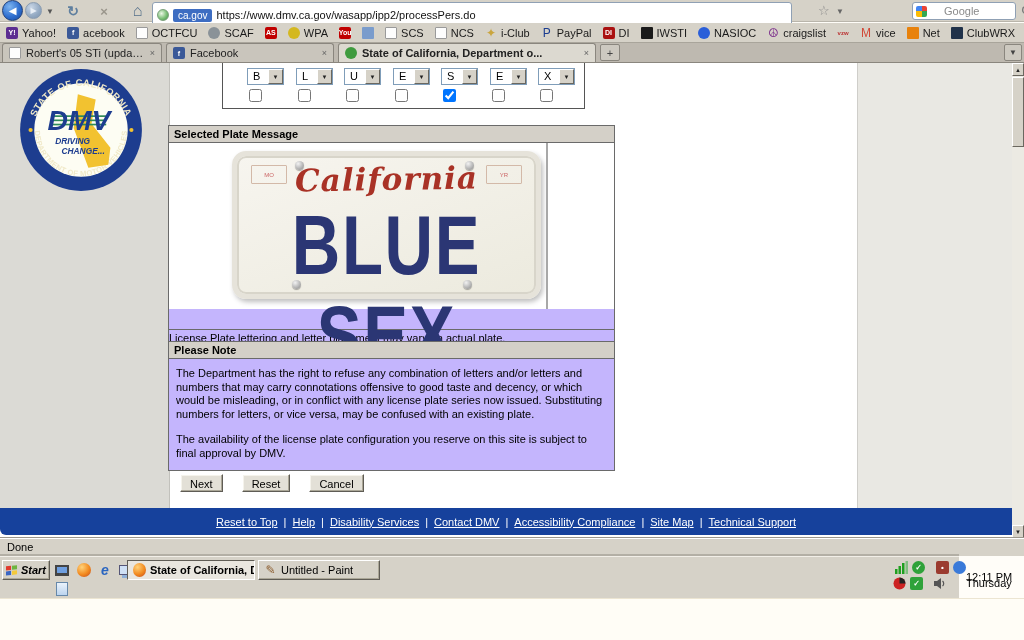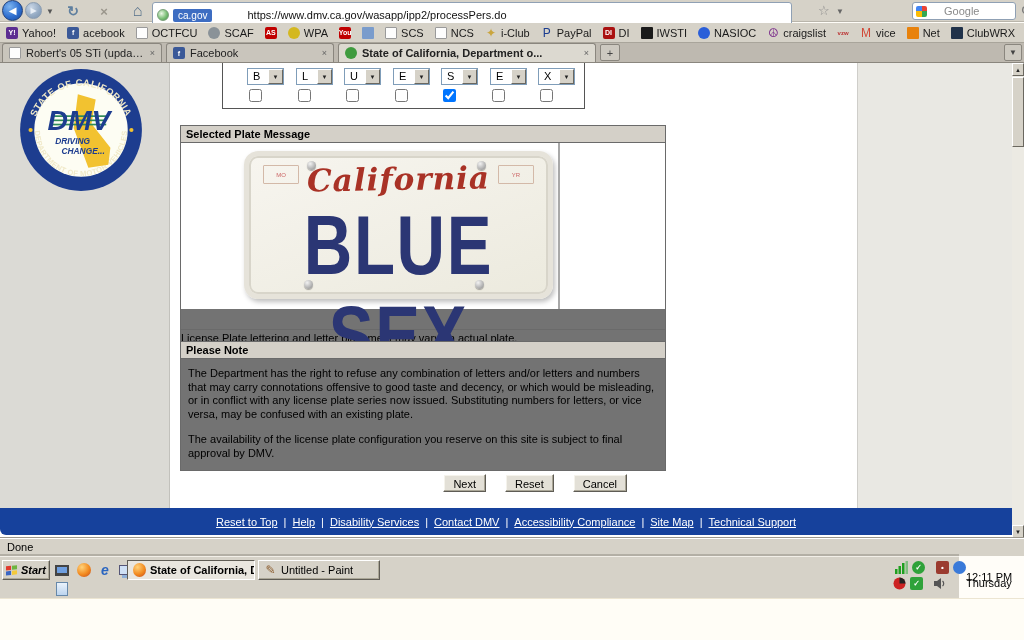--- a/index.html
+++ b/index.html
@@ -14,21 +14,21 @@
   .fwd-circle { left:25px; top:2px; width:17px; height:17px; border-radius:50%;
      background:radial-gradient(circle at 35% 30%, #c9d6e6, #93a9c2 60%, #7b93ad); border:1px solid #8b9cb0; font-size:8px; color:#e8eef5; }
   .nav-caret { left:45px; top:6px; width:10px; height:10px; color:#555; font-size:8px; }
   .glyphbtn { color:#5f7f9f; font-weight:bold; }
   .reload { left:64px; top:2px; width:18px; height:18px; font-size:14px; }
   .stopx  { left:95px; top:2px; width:18px; height:18px; font-size:13px; color:#9a968c; }
   .homeic { left:128px; top:1px; width:19px; height:19px; font-size:16px; color:#55708a; }
   .urlbar { position:absolute; left:152px; top:2px; width:640px; height:14px; background:#fff; border:1px solid #8fa0b4; border-radius:3px; display:flex; align-items:center; padding:12px 4px; gap:4px; }
   .favicon { width:12px; height:12px; border-radius:50%; background:radial-gradient(circle at 35% 35%, #eaf6e4, #7cc078 55%, #3e8d42); border:1px solid #7aa07a; flex:none; }
   .site-badge { background:#3d6dc2; color:#fff; font-size:10px; padding:1px 5px; border-radius:2px; flex:none; }
-  .urltext { font-size:11px; color:#111; white-space:nowrap; overflow:hidden;margin-left:31px; }
+  .urltext { font-size:11px; color:#111; white-space:nowrap; overflow:hidden; }
   .star { position:absolute; left:818px; top:3px; font-size:13px; color:#8a8a8a; }
   .star-caret { position:absolute; left:836px; top:7px; font-size:8px; color:#666; }
   .searchbox { position:absolute; left:912px; top:2px; width:104px; height:18px; background:#fff; border:1px solid #8fa0b4; border-radius:3px; display:flex; align-items:center; padding:0 3px; gap:17px; }
   .gicon { width:11px; height:11px; flex:none; display:grid; grid-template-columns:1fr 1fr; grid-template-rows:1fr 1fr; border-radius:2px; overflow:hidden; }
   .gicon i:nth-child(1){background:#4285f4}.gicon i:nth-child(2){background:#ea4335}
   .gicon i:nth-child(3){background:#fbbc05}.gicon i:nth-child(4){background:#34a853}
   .searchbox input { border:0; outline:0; width:60px; font-size:11px; color:#333; background:transparent; font-family:"Liberation Sans",sans-serif;}
   .searchbox input::placeholder { color:#8a8a8a; }
   .mag { margin-left:auto; flex:none; }
 
@@ -59,41 +59,41 @@
   .side-left  { position:absolute; left:0; top:0; width:170px; height:445px; background:#dbdad5; border-right:1px solid #c2c1bc; }
   .side-right { position:absolute; left:857px; top:0; width:155px; height:445px; background:#e9e8e3; border-left:1px solid #cfceca; }
   .dmv-logo { position:absolute; left:18px; top:4px; width:126px; height:126px; }
 
   .letterbox { position:absolute; left:222px; top:-10px; width:363px; height:56px; border:1px solid #555; background:#fff; }
   .fsel { position:absolute; width:37px; height:17px; background:#fff; border:1px solid #7f9db9; display:flex; }
   .fsel-v { flex:1; font-size:11px; color:#000; padding:1px 0 0 5px; }
   .fsel-b { width:15px; background:#d6d2c8; border:1px solid; border-color:#fff #6a675f #6a675f #fff; font-size:6px; color:#222; display:flex; align-items:center; justify-content:center; }
   .lchk { position:absolute; width:13px; height:13px; }
 
-  .panelbox { position:absolute; left:180px; width:486px; border:1px solid #6a6a6a; background:#737373; }
+  .panelbox { position:absolute; left:168px; width:447px; border:1px solid #6a6a6a; background:#c4b5fd; }
   .panelhead { height:17px; background:#d4d0c8; border-bottom:1px solid #6a6a6a; font-size:11px; font-weight:bold; color:#000; padding:2px 0 0 5px; }
   .spm { top:62px; }
   .plate-area { position:relative; height:166px; background:#fff; }
   .scan-line { position:absolute; left:377px; top:0; width:2px; height:166px; background:#a8a8a8; }
   .plate { position:absolute; left:63px; top:8px; width:309px; height:148px; border-radius:14px;
            background:linear-gradient(160deg,#f7f5ef, #eceade); border:5px solid #e6e3da;
            box-shadow:inset 0 0 0 2px #d8d5ca, 2px 3px 5px rgba(0,0,0,.25); }
   .sticker { position:absolute; top:9px; width:36px; height:19px; border:1px solid #d3b9a8; border-radius:1px; font-size:6px; color:#c66; display:flex; align-items:center; justify-content:center; }
   .stk-l { left:14px; } .stk-r { right:14px; }
   .screw { position:absolute; width:9px; height:9px; border-radius:50%; background:radial-gradient(circle at 35% 30%, #f2f2f2, #a7a7a7 70%, #7e7e7e); box-shadow:0 1px 1px rgba(0,0,0,.3); }
   .scr-tl{left:58px;top:5px}.scr-tr{right:62px;top:5px}.scr-bl{left:55px;bottom:5px}.scr-br{right:64px;bottom:5px}
   .plate-state { position:absolute; left:0; right:0; top:5px; text-align:center; font-family:"DejaVu Serif", serif; font-style:italic; font-weight:bold; font-size:31px; color:#a93226; transform:rotate(-1deg); letter-spacing:1px; }
   .plate-msg { position:absolute; left:0; right:0; top:44px; text-align:center; font-weight:bold; font-size:84px; line-height:90px; color:#2b3674; letter-spacing:2px; word-spacing:18px; transform:scaleX(.80); }
   .spm-caption { height:17px; border-top:1px solid #6a6a6a; font-size:11px; color:#000; text-align:left; padding-top:2px;margin-top:20px; }
 
   .note { top:278px; }
   .note-body { padding:8px 7px 10px 7px; font-size:11px; line-height:13.5px; color:#000; }
   .note-body p + p { margin-top:12px; }
 
-  .btnrow { position:absolute; left:180px; top:411px; width:447px; display:flex; justify-content:flex-end; gap:19px; }
+  .btnrow { position:absolute; left:180px; top:411px; width:447px; display:flex; justify-content:flex-start; gap:19px; }
   .pbtn { height:18px; background:#e3e0d7; border:1px solid; border-color:#fff #5f5c55 #5f5c55 #fff;
           box-shadow:inset -1px -1px 0 #aba797, inset 1px 1px 0 #f5f3ec; font-size:11px; color:#000; padding:1px 9px 0 9px; font-family:"Liberation Sans",sans-serif; }
 
   .pfooter { position:absolute; left:0; top:445px; width:1012px; height:27px; background:#16419c; border-radius:0 0 0 6px; display:flex; align-items:center; justify-content:center; gap:6px; font-size:11px; }
   .pfooter a { color:#fff; text-decoration:underline; cursor:pointer; }
   .pfooter .sep { color:#fff; }
 
   .scrollbar { position:absolute; left:1012px; top:0; width:12px; height:475px; background:#eceae3; }
   .scr-btn { position:absolute; left:0; width:12px; height:13px; background:#d6d2c8; border:1px solid; border-color:#fff #6a675f #6a675f #fff; font-size:6px; color:#222; display:flex; align-items:center; justify-content:center; }
   .scr-up { top:0; } .scr-dn { bottom:0; }

